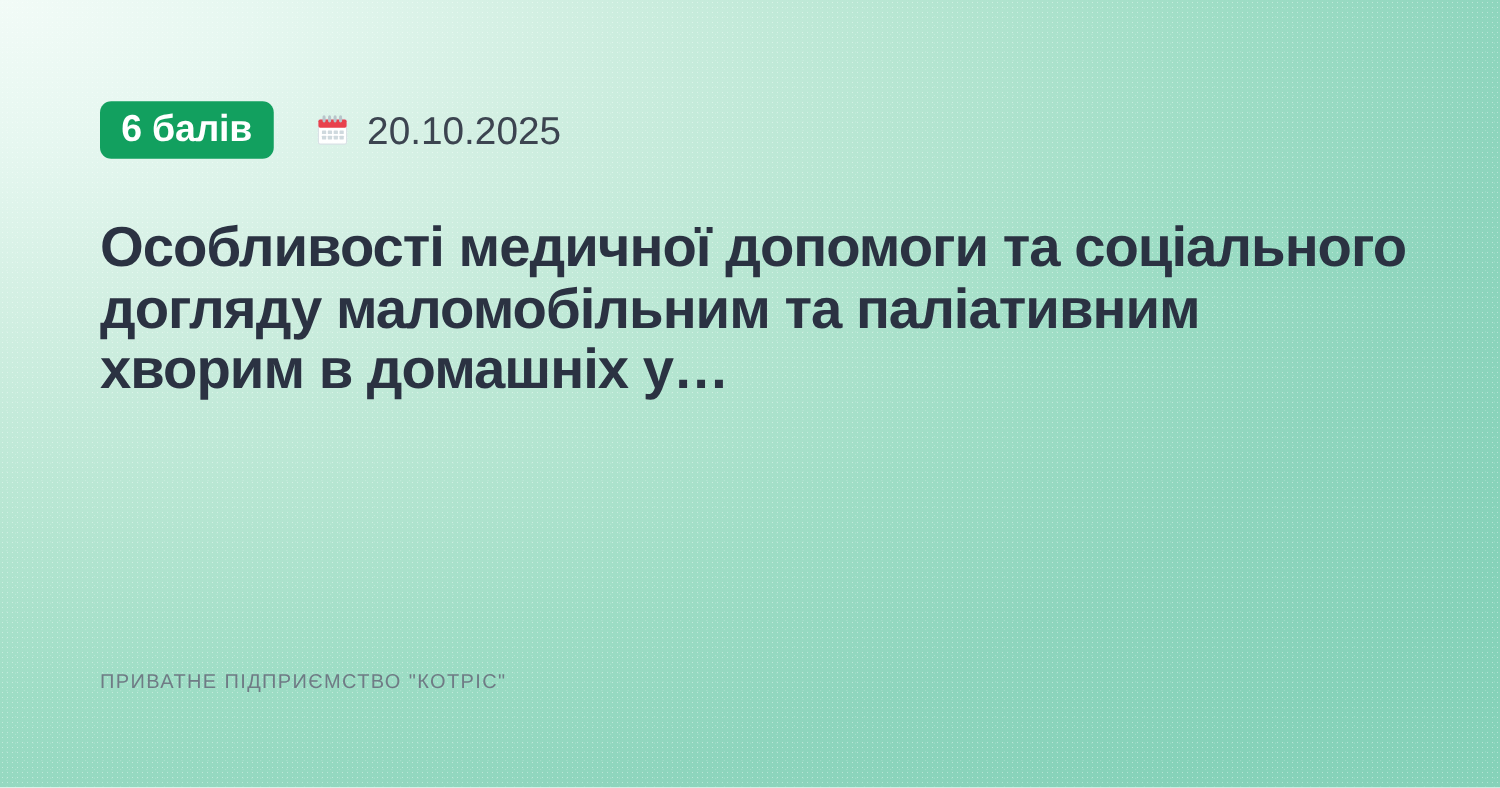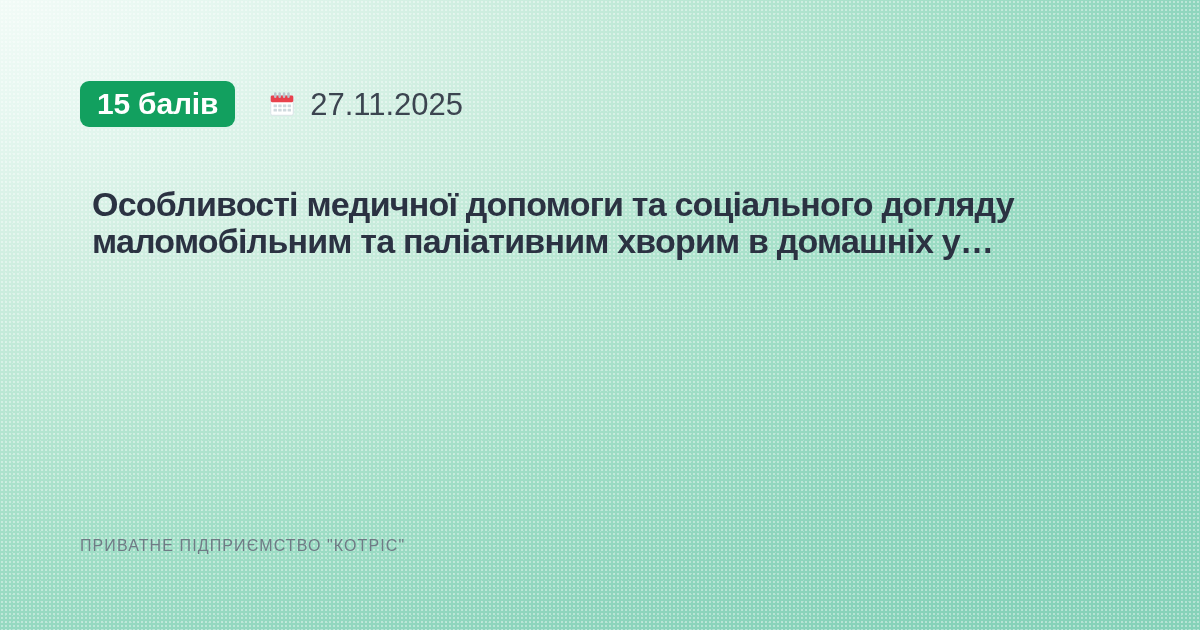--- a/index.html
+++ b/index.html
@@ -92,25 +92,25 @@
     font-family: "DejaVu Sans", sans-serif;
     font-size: 28px;
     line-height: 1;
   }
 
   
   .icon-svg { display: block; }
 
   
   .title {
-    margin: 12px;
+    margin: 0;
     padding-top: 46px;
     max-width: 1060px;
     color: #2b3242;
-    font-size: 34px;
+    font-size: 45px;
     font-weight: 700;
     line-height: 1.08;
     letter-spacing: -0.8px;
     white-space: pre-line;
   }
 
   
   .footer {
     position: absolute;
     left: 80px;
@@ -125,21 +125,21 @@
     white-space: nowrap;
   }
 </style>
 </head>
 <body>
 
 <div class="card">
 
   <div class="meta-row">
 
-    <span class="score-badge">15 балів</span>
+    <span class="score-badge">6 балів</span>
 
     <span class="meta-item meta-date">
       <span class="emoji">
         <svg class="icon-svg" width="30" height="30" viewBox="0 0 32 32" aria-hidden="true">
           <rect x="4" y="7" width="24" height="21" rx="1.5" fill="#ffffff" stroke="#d9e2e6" stroke-width="1"></rect>
           <rect x="4" y="7" width="24" height="7" rx="1.5" fill="#e8414c"></rect>
           <g fill="#b8c4ca">
             <rect x="7.5" y="3.5" width="2.6" height="6" rx="1.3"></rect>
             <rect x="12.2" y="3.5" width="2.6" height="6" rx="1.3"></rect>
             <rect x="16.9" y="3.5" width="2.6" height="6" rx="1.3"></rect>
@@ -150,21 +150,21 @@
             <rect x="12" y="16.5" width="3.6" height="3" rx="0.4"></rect>
             <rect x="17" y="16.5" width="3.6" height="3" rx="0.4"></rect>
             <rect x="22" y="16.5" width="3.6" height="3" rx="0.4"></rect>
             <rect x="7" y="21" width="3.6" height="3" rx="0.4"></rect>
             <rect x="12" y="21" width="3.6" height="3" rx="0.4"></rect>
             <rect x="17" y="21" width="3.6" height="3" rx="0.4"></rect>
             <rect x="22" y="21" width="3.6" height="3" rx="0.4"></rect>
           </g>
         </svg>
       </span>
-      <span>27.11.2025</span>
+      <span>20.10.2025</span>
     </span>
 
 
   </div>
 
   <h1 class="title">Особливості медичної допомоги та соціального догляду маломобільним та паліативним хворим в домашніх у…</h1>
 
   <div class="footer">ПРИВАТНЕ ПІДПРИЄМСТВО "КОТРІС"</div>
 
 </div>

